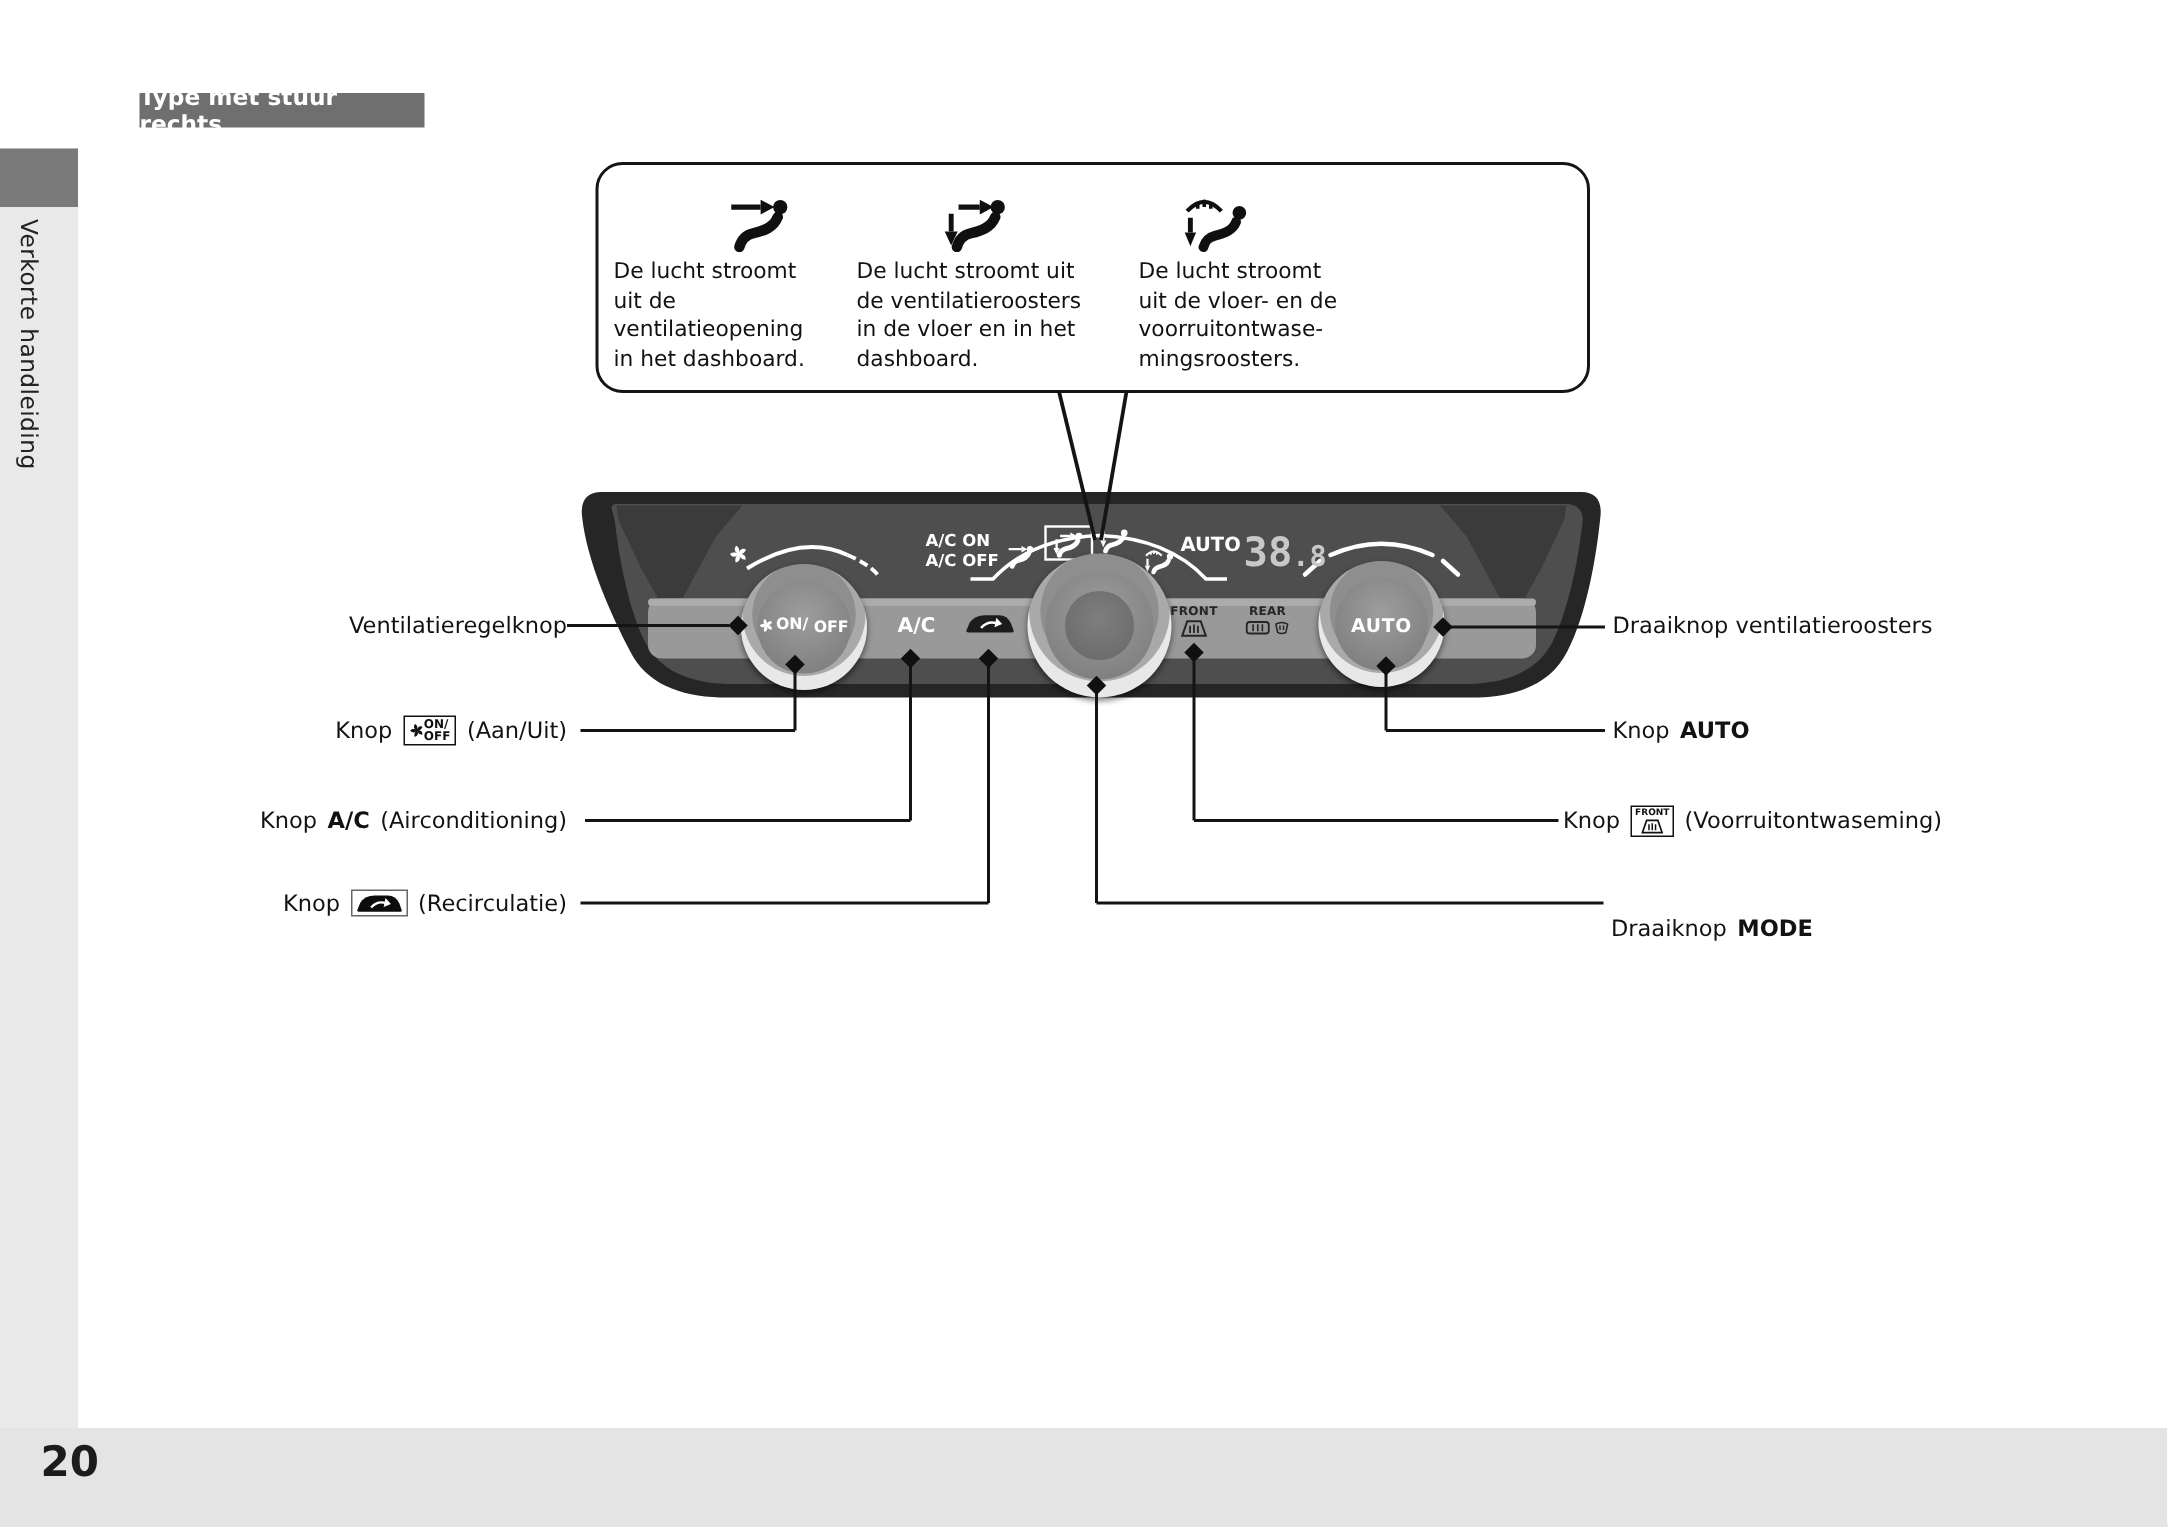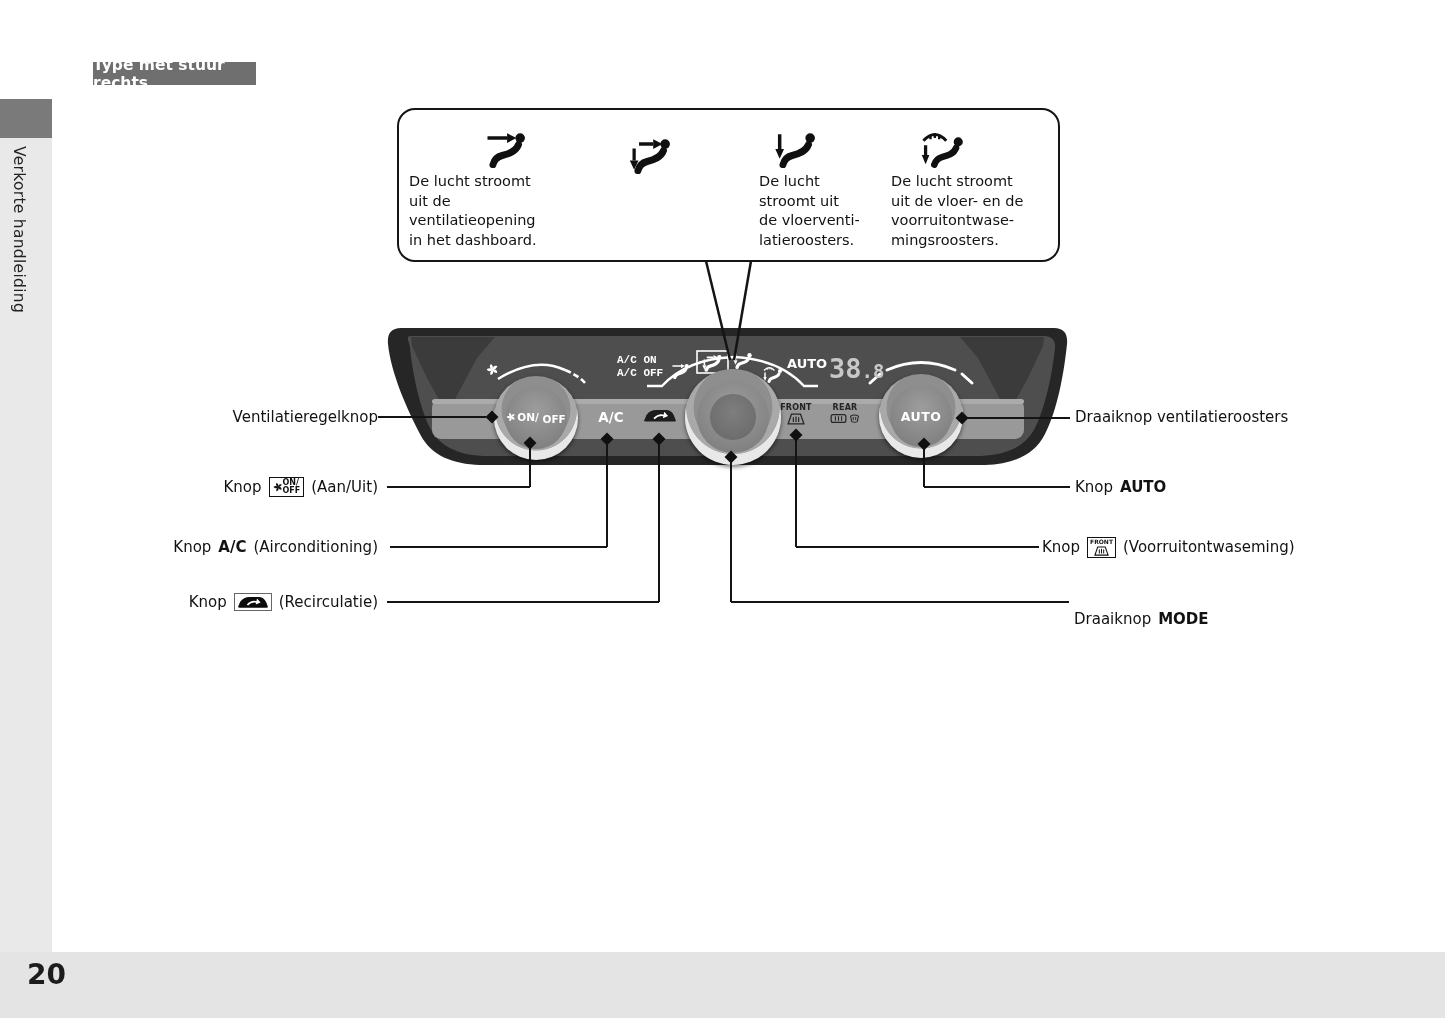--- a/index.html
+++ b/index.html
@@ -5,21 +5,21 @@
   html,body{margin:0;padding:0;background:#fff;}
   #page{position:relative;width:1445px;height:1018px;background:#ffffff;overflow:hidden;
         font-family:"DejaVu Sans",sans-serif;color:#161616;}
   .abs{position:absolute;}
   
   #sidebar{left:0;top:99px;width:52px;height:919px;background:#e9e9e9;}
   #sidebar-block{left:0;top:99px;width:52px;height:39px;background:#7a7a7a;}
   #sidebar-text{left:10px;top:146px;writing-mode:vertical-rl;font-size:15.5px;color:#222;letter-spacing:.3px;}
   #footer{left:0;top:952px;width:1445px;height:66px;background:#e4e4e4;}
   #page-number{left:27px;top:958px;font-size:28px;font-weight:bold;color:#1c1c1c;}
-  #corner-tag{left:93px;top:62px;width:163px;height:23px;background:#6f6f6f;color:#fff;
+  #corner-tag{left:93px;top:62px;width:190px;height:23px;background:#6f6f6f;color:#fff;
               font-size:15.5px;font-weight:bold;display:flex;align-items:center;justify-content:center;}
   
   #callout{left:397px;top:108px;width:663px;height:154px;border:2.5px solid #151515;border-radius:18px;
            background:#fff;box-sizing:border-box;display:flex;gap:16px;padding:14px 6px 10px 10px;}
   .co-col{display:flex;flex-direction:column;}
   .c1{width:146px}.c2{width:172px}.c3{width:116px}.c4{width:150px}
   .co-icon{height:50px;display:flex;align-items:flex-end;}
   .co-icon svg{color:#101010;}
   .co-text{white-space:pre;font-size:14.5px;line-height:19.5px;font-weight:500;color:#121212;margin-top:4px;}
   
@@ -28,21 +28,21 @@
   .knob{position:absolute;border-radius:50%;
         background:radial-gradient(circle at 50% 40%, #8e8e8e 0 52%, #a9a9a9 53% 62%, #e8e8e8 63% 82%, #d0d0d0 83% 91%, #8a8a8a 92% 100%);
         box-shadow:0 2px 4px rgba(0,0,0,.55);display:flex;align-items:center;justify-content:center;}
   .knob-face{width:74%;height:74%;border-radius:50%;color:#fff;
         background:radial-gradient(circle at 50% 38%, #9d9d9d, #808080 78%);
         display:flex;flex-direction:column;align-items:center;justify-content:center;}
   .knob-core{width:64%;height:64%;border-radius:50%;background:radial-gradient(circle at 50% 40%, #7e7e7e, #6c6c6c 80%);}
   .fan-lbl{font-size:10.5px;font-weight:bold;line-height:11px;text-align:center;}
   .fan-lbl .row1{display:inline-flex;align-items:center;gap:1px;}
   .ptxt{position:absolute;color:#fff;font-weight:bold;}
-  .pre{white-space:pre;font-family:Liberation Mono, monospace;}
+  .pre{white-space:pre;}
   .seg{font-family:"DejaVu Sans Mono",monospace;font-weight:bold;color:#c8c8c8;}
   .btn-col{position:absolute;display:flex;flex-direction:column;align-items:center;gap:1px;color:#262626;}
   .btn-col .cap{font-size:8px;font-weight:bold;letter-spacing:.2px;}
   
   .lbl{position:absolute;height:24px;display:flex;align-items:center;gap:7px;font-size:15px;
        font-weight:500;color:#121212;white-space:nowrap;}
   .lbl b{font-weight:bold;}
   .ibox{display:inline-flex;align-items:center;justify-content:center;border:1.6px solid #111;
         background:#fff;padding:1px 3px;}
   .ibox .onoff{display:flex;flex-direction:column;font-size:8px;line-height:8px;font-weight:bold;color:#111;}
@@ -134,31 +134,24 @@
 uit de
 ventilatieopening
 in het dashboard.</div>
     </div>
     <div class="co-col c2">
       <div class="co-icon" style="margin-left:58px">
         <svg width="44" height="37" viewBox="0 0 40 34">
             <use href="#ic-bilevel"></use>
           </svg>
         </div>
-    </div>
-    <div class="co-col c3">
-      <div class="co-icon" style="margin-left:15px">
-        <svg width="44" height="37" viewBox="0 0 40 34">
-            <use href="#ic-floor"></use>
-          </svg>
-        </div>
-      <div class="co-text">De lucht
-stroomt uit
-de vloerventi-
-latieroosters.</div>
+      <div class="co-text">De lucht stroomt uit
+de ventilatieroosters
+in de vloer en in het
+dashboard.</div>
     </div>
     <div class="co-col c4">
       <div class="co-icon" style="margin-left:30px">
         <svg width="44" height="37" viewBox="0 0 40 34">
             <use href="#ic-defrost-floor"></use>
           </svg>
         </div>
       <div class="co-text">De lucht stroomt
 uit de vloer- en de
 voorruitontwase-

